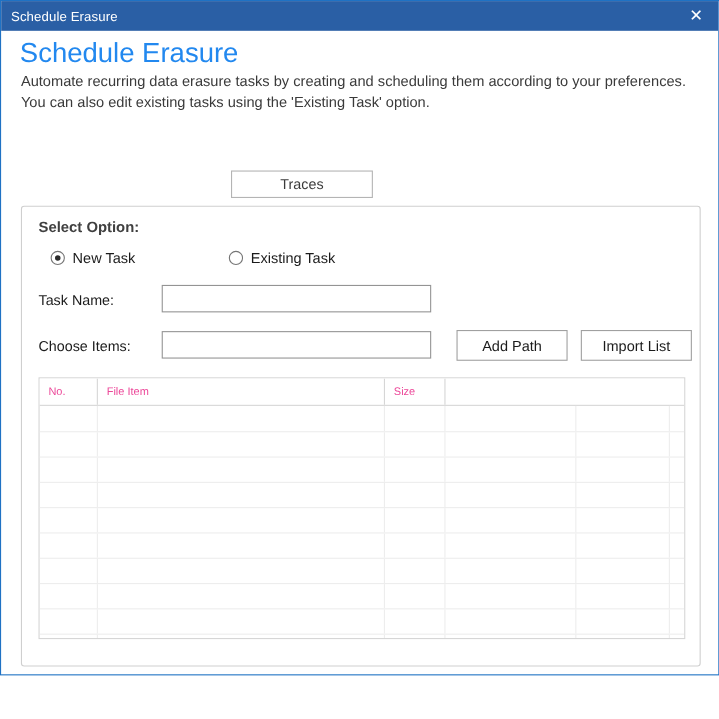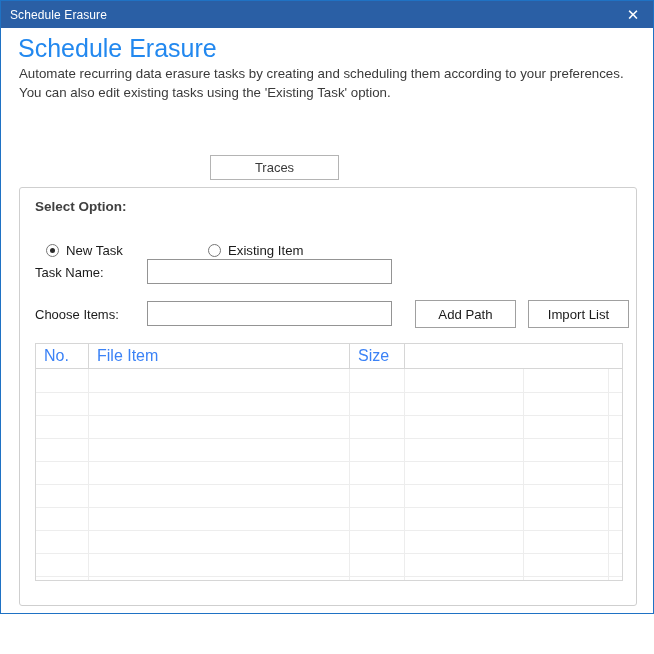--- a/index.html
+++ b/index.html
@@ -103,21 +103,21 @@
     position: absolute;
     left: 15px; top: 11px;
     font-size: 13.5px;
     font-weight: bold;
     color: #404040;
   }
 
   
   .radio-row {
     position: absolute;
-    top: 55px;
+    top: 39px;
     display: flex;
     align-items: center;
     cursor: pointer;
   }
   .radio-row.new { left: 26px; }
   .radio-row.existing { left: 188px; }
   .radio-mark {
     width: 13px; height: 13px;
     border: 1px solid #767676;
     border-radius: 50%;
@@ -189,22 +189,22 @@
     border: 1px solid #d6d6d6;
     background: #ffffff;
     overflow: hidden;
   }
   #table-header {
     display: flex;
     height: 24px;
     background: #ffffff;
   }
   .th {
-    font-size: 16px;
-    color: #3b82f6;
+    font-size: 10px;
+    color: #ec4899;
     display: flex;
     align-items: center;
     padding-left: 8px;
     border-right: 1px solid #d6d6d6;
     height: 100%;
     white-space: nowrap;
     cursor: pointer;
   }
   .th.c-no     { width: 53px; }
   .th.c-file   { width: 261px; }
@@ -265,21 +265,21 @@
   <div id="select-option-panel">
 
     <div id="select-option-title">Select Option:</div>
 
     <div class="radio-row new">
       <span class="radio-mark checked"></span>
       <span class="radio-label">New Task</span>
     </div>
     <div class="radio-row existing">
       <span class="radio-mark"></span>
-      <span class="radio-label">Existing Item</span>
+      <span class="radio-label">Existing Task</span>
     </div>
 
     <div class="field-label" id="label-taskname">Task Name:</div>
     <input class="text-input" id="input-taskname" type="text" value="" style="">
 
     <div class="field-label" id="label-chooseitems">Choose Items:</div>
     <input class="text-input" id="input-chooseitems" type="text" value="" style="">
 
     <button class="std-button" id="btn-add-path">Add Path</button>
     <button class="std-button" id="btn-import-list">Import List</button>

